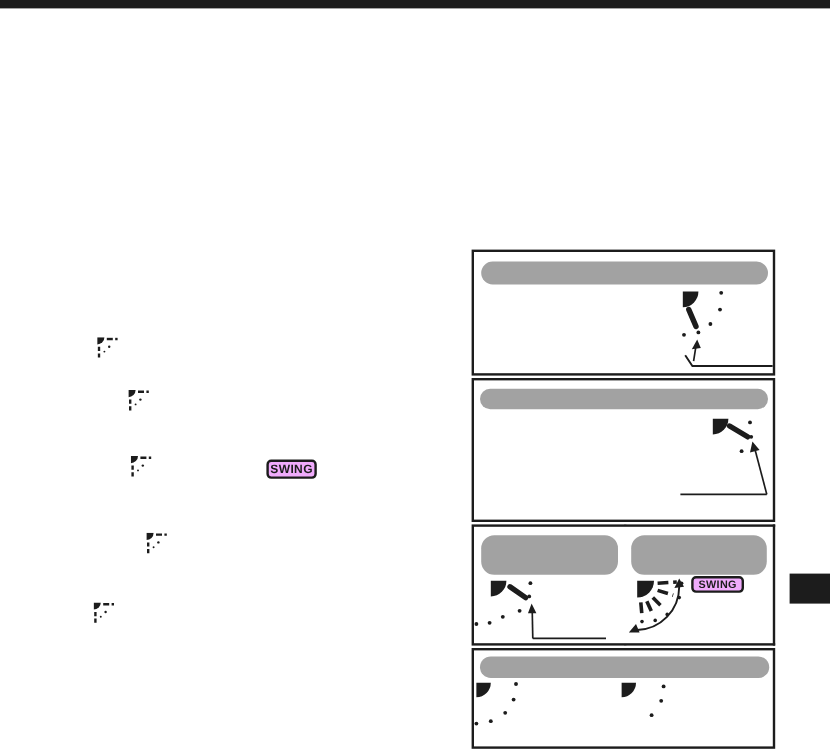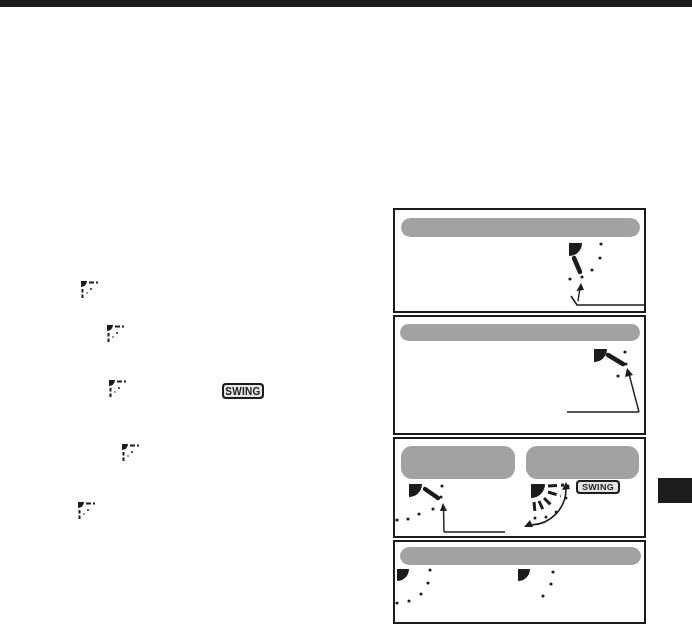--- a/index.html
+++ b/index.html
@@ -12,21 +12,21 @@
 
   .panel{position:absolute;border:2px solid #1c1c1c;background:#ffffff;box-sizing:border-box;}
   .panel-header{position:absolute;background:#a2a2a2;border-radius:10px;}
   .panel-header.tall{border-radius:11px;}
 
   .diagram{position:absolute;left:0;top:0;}
 
   .mini-icon{position:absolute;width:18px;height:18px;}
 
   .swing-btn{
-    position:absolute;border:2px solid #1c1c1c;border-radius:4px;background:#e5e5e5;
+    position:absolute;border:2px solid #1c1c1c;border-radius:4px;background:#f0abfc;
     display:flex;align-items:center;justify-content:center;
     font-weight:bold;color:#1c1c1c;letter-spacing:0.3px;box-sizing:border-box;
   }
   .swing-btn.left{left:222px;top:383px;width:42px;height:16px;font-size:10px;}
   .swing-btn.right{left:576px;top:480px;width:44px;height:14px;font-size:9px;}
 
   svg .ink{fill:#1c1c1c;}
   svg .stroke-ink{stroke:#1c1c1c;fill:none;}
 </style>
 </head>

